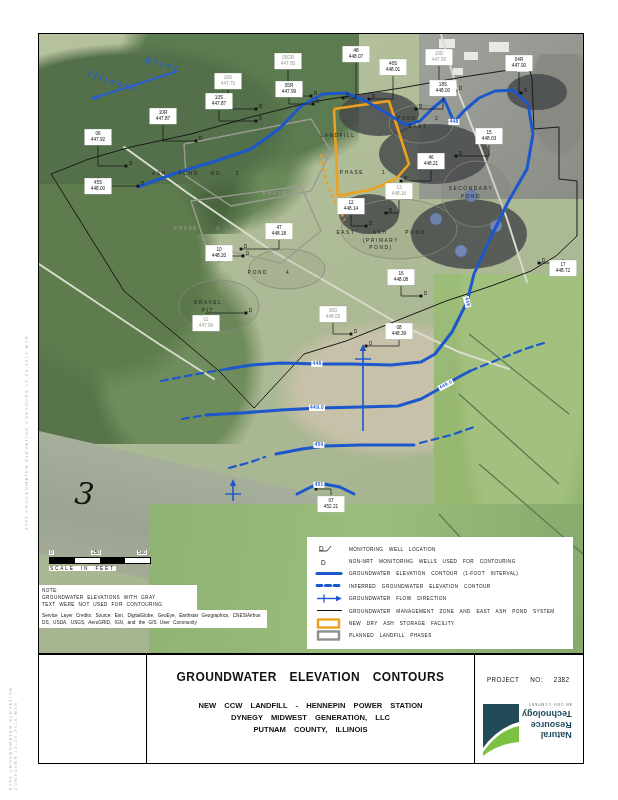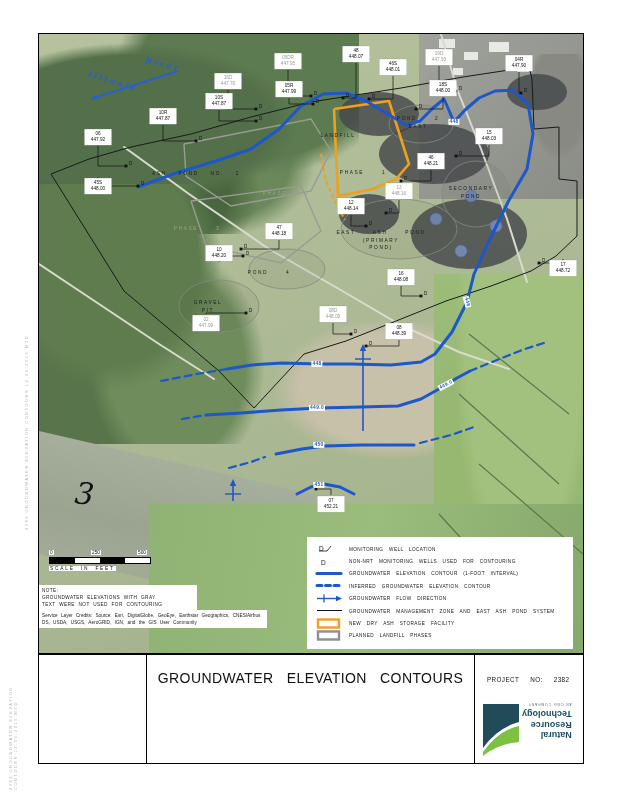--- a/index.html
+++ b/index.html
@@ -75,21 +75,21 @@
          writing-mode:vertical-rl;transform:rotate(180deg);z-index:1;}
   .stamp.a{left:24px;top:280px;height:250px;}
   .stamp.b{left:8px;top:660px;height:130px;}
   
   .title-block{position:absolute;left:38px;top:653px;width:544px;height:109px;
                border:1px solid #000;box-sizing:content-box;display:flex;}
   .tb-left{width:107px;border-right:1px solid #000;}
   .tb-mid{width:328px;border-right:1px solid #000;text-align:center;padding-top:14px;
           box-sizing:border-box;}
   .tb-right{flex:1;position:relative;}
-  .tb-title{font-size:14px;font-weight:normal;color:#111;word-spacing:9px;letter-spacing:.4px;line-height:1.55;}
+  .tb-title{font-size:12px;font-weight:bold;color:#111;word-spacing:9px;letter-spacing:.4px;line-height:1.55;}
   .tb-sub{margin-top:13px;font-size:7.6px;font-weight:bold;color:#111;word-spacing:6px;line-height:1.6;}
   .tb-proj{position:absolute;left:12px;top:22px;font-size:6.3px;color:#111;word-spacing:9px;letter-spacing:.4px;}
   
   .logo{position:absolute;left:8px;top:48px;width:92px;height:56px;display:flex;}
   .logo-swoosh{width:36px;height:54px;}
   .logo-text{margin-left:3px;display:flex;flex-direction:column;justify-content:flex-start;}
   .logo-text .flip{transform:rotate(180deg);transform-origin:center;}
   .logo-tag{font-size:3.6px;color:#6a6f72;letter-spacing:.8px;margin-bottom:2px;}
   .logo-line{font-size:9px;font-weight:bold;color:#1c4b5e;line-height:1.18;}
 </style>
@@ -446,20 +446,25 @@
         </div>
     </div>
   </div>
 
   <div class="title-block">
     <div class="tb-left"></div>
     <div class="tb-mid">
       <div class="tb-title">
         <div>GROUNDWATER ELEVATION CONTOURS</div>
       </div>
+      <div class="tb-sub">
+        <div>NEW CCW LANDFILL - HENNEPIN POWER STATION</div>
+        <div>DYNEGY MIDWEST GENERATION, LLC</div>
+        <div>PUTNAM COUNTY, ILLINOIS</div>
+      </div>
     </div>
     <div class="tb-right">
       <div class="tb-proj">PROJECT NO: 2382</div>
 
       <div class="logo">
         <svg class="logo-swoosh" viewBox="0 0 36 54">
           <path d="M0,2 L36,2 L36,20 Q14,26 0,46 Z" fill="#224b59"></path>
           <path d="M0,50 Q16,28 36,24 L36,40 Q15,42 0,54 Z" fill="#7cc142"></path>
         </svg>
         <div class="logo-text">

